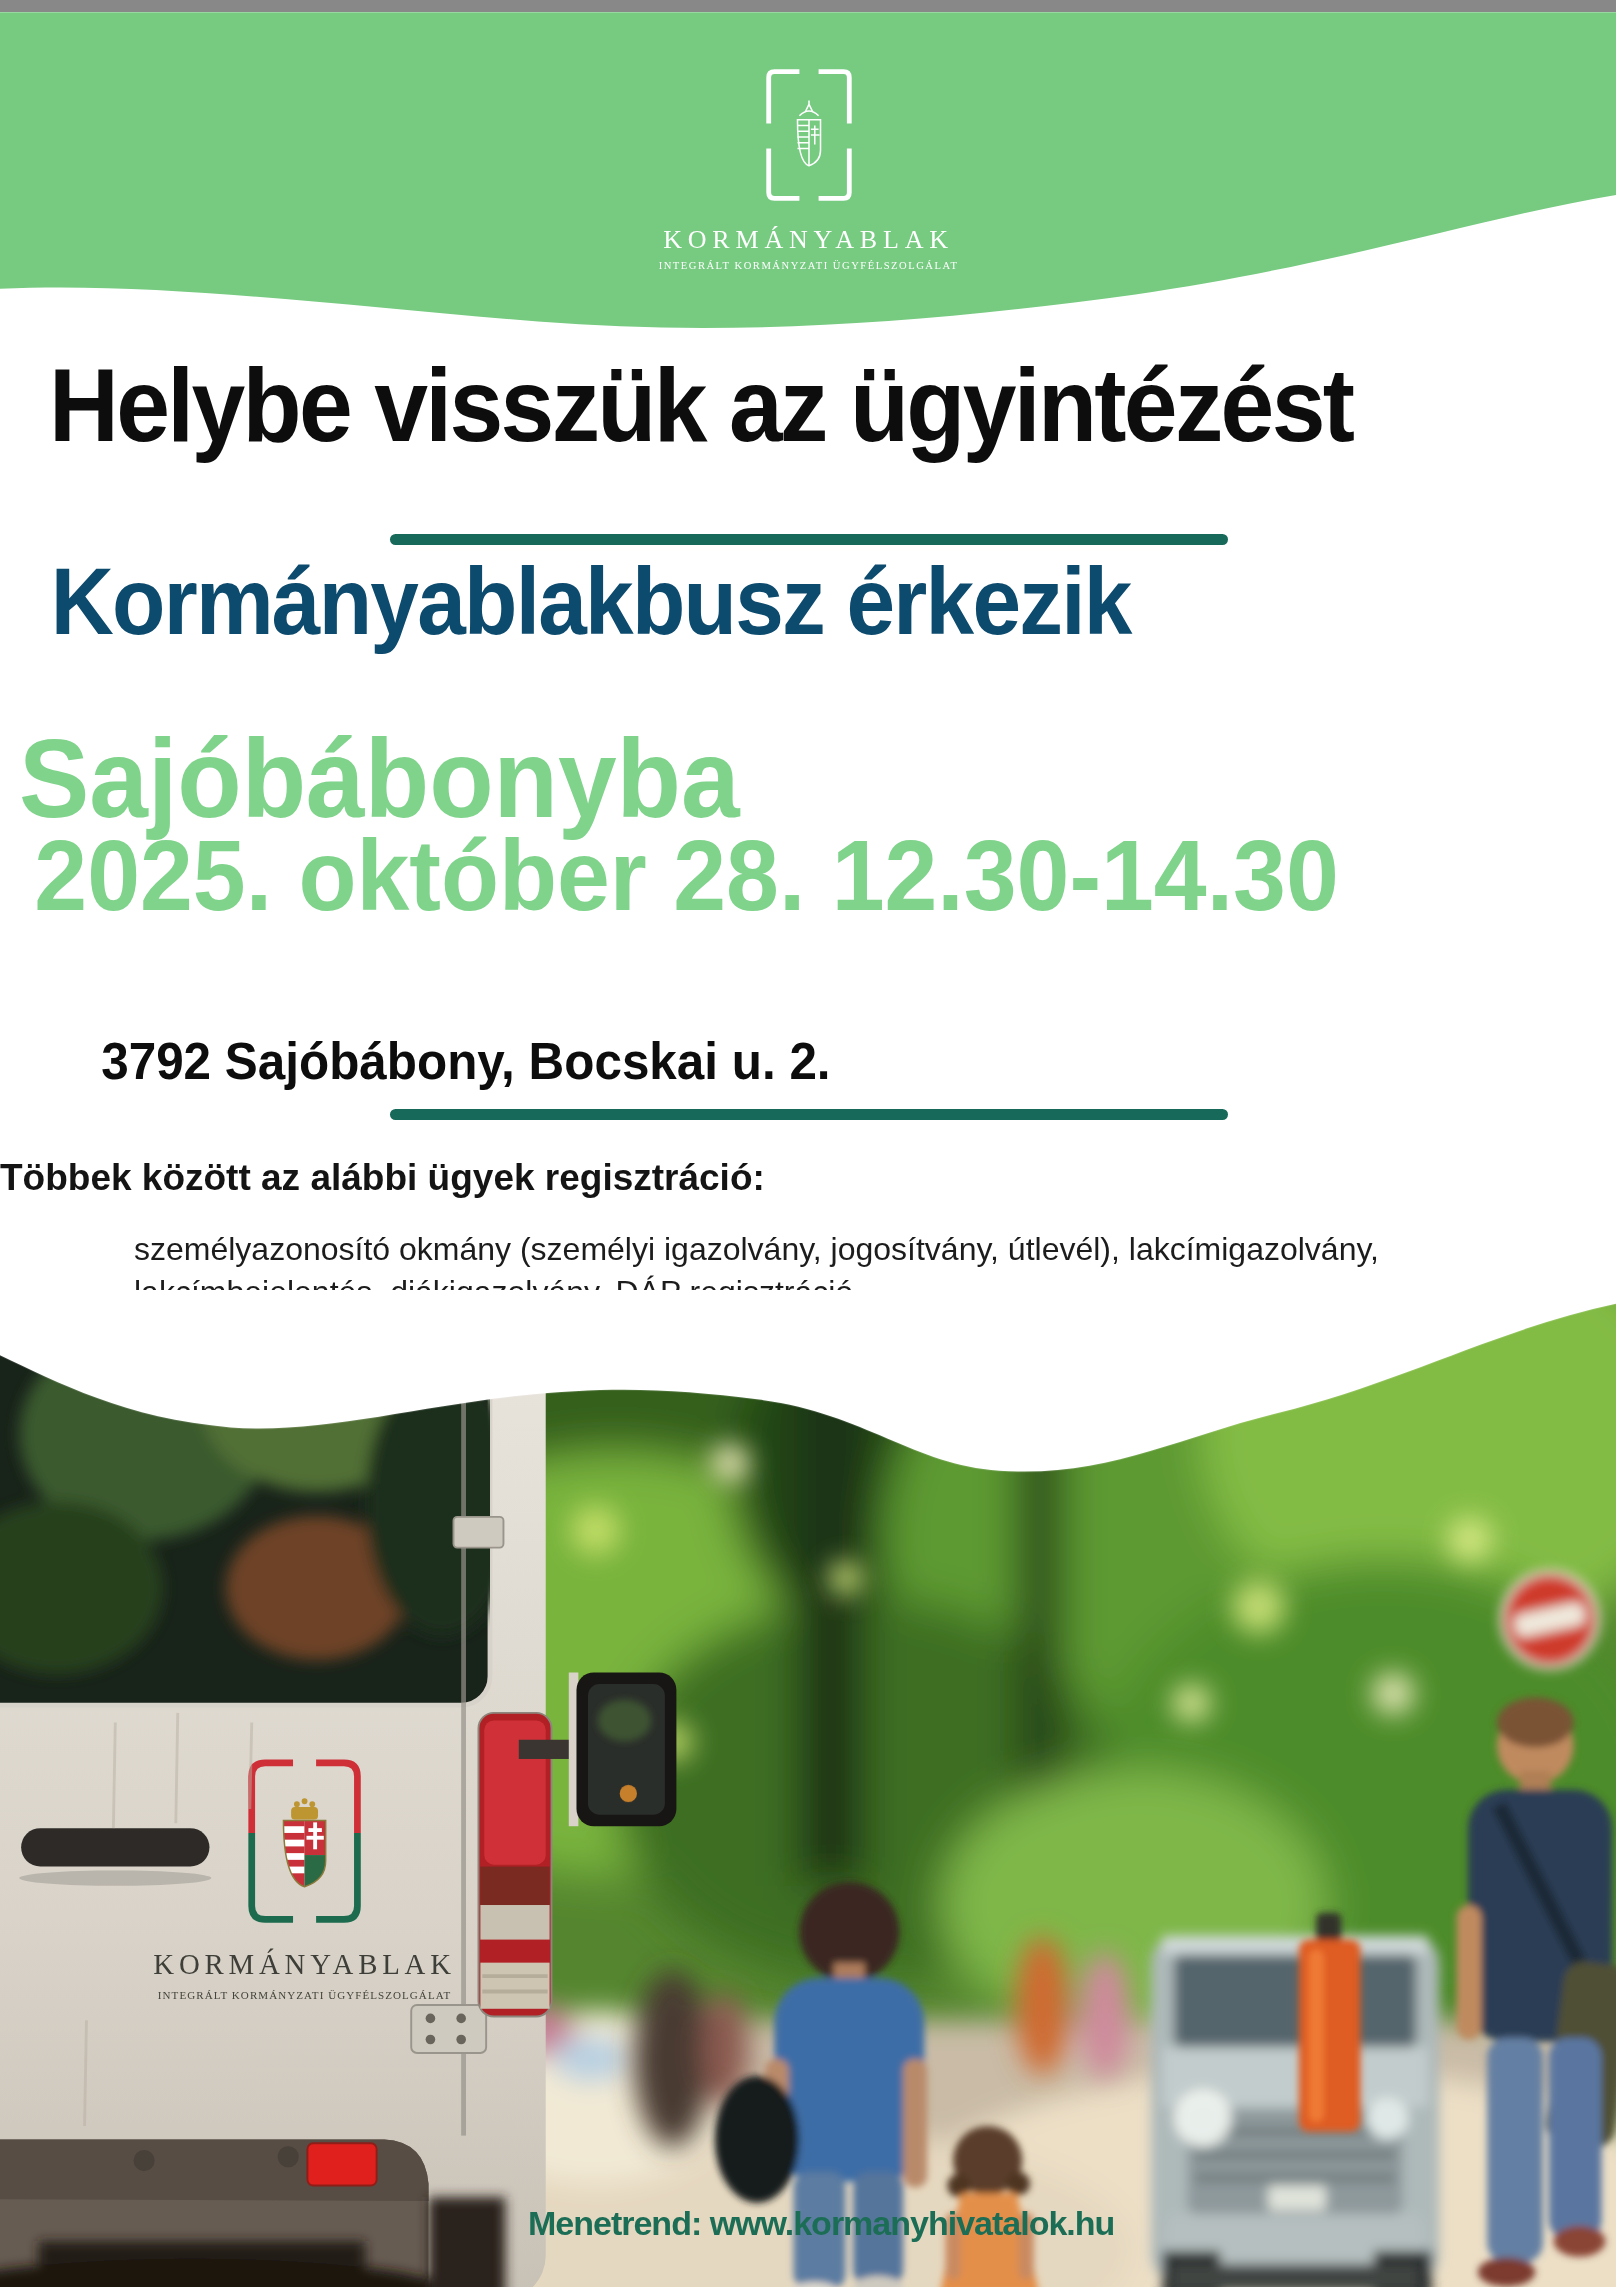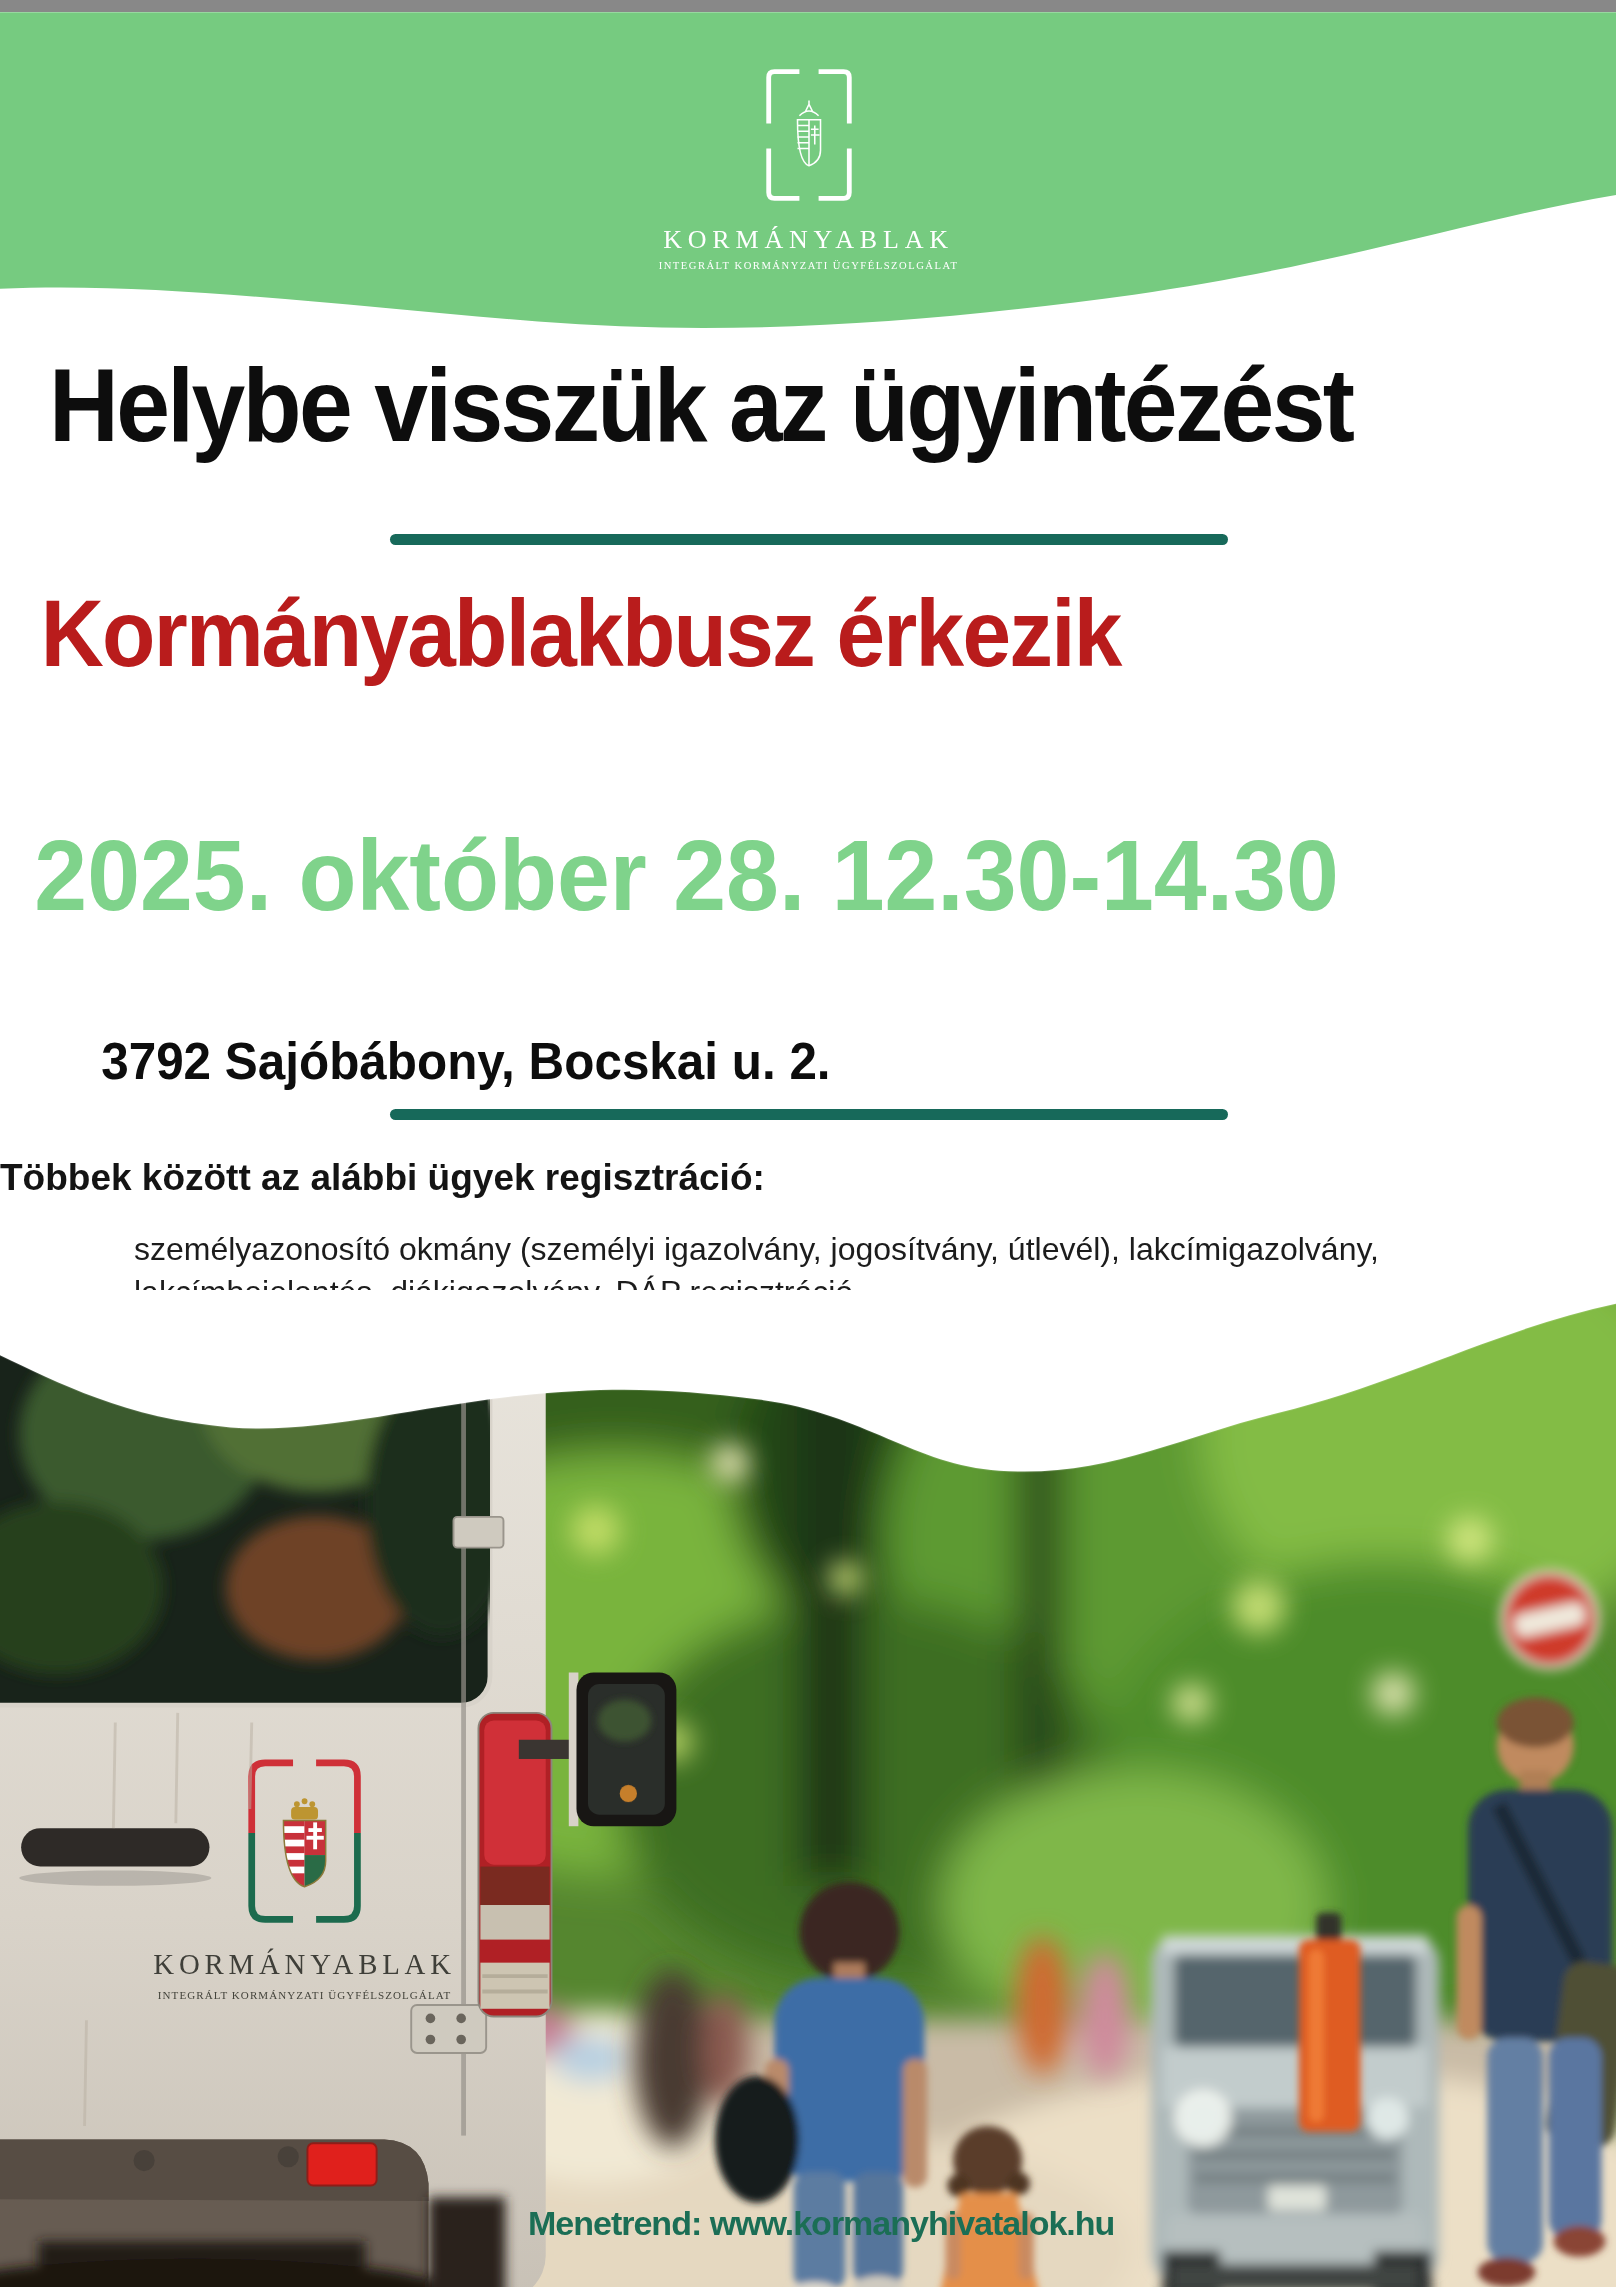--- a/index.html
+++ b/index.html
@@ -26,21 +26,21 @@
     margin-top:19px;font-weight:400;
   }
   .brand-subtitle{
     font-family:"Liberation Serif",serif;font-size:10.6px;letter-spacing:1.5px;
     margin-top:4.8px;font-weight:400;
   }
   
   .condense{display:inline-block;transform:scaleX(0.93);transform-origin:50% 50%;white-space:nowrap;}
   .condense95{display:inline-block;transform:scaleX(0.95);transform-origin:50% 50%;white-space:nowrap;}
   .headline{top:334px;font-size:104px;font-weight:bold;letter-spacing:-2.9px;color:#0d0d0d;}
-  .subheadline{top:568px;font-size:94px;font-weight:bold;letter-spacing:-1.9px;color:#b91c1c;}
+  .subheadline{top:536px;font-size:94px;font-weight:bold;letter-spacing:-1.9px;color:#0c4a6e;padding-left:10px;}
   .location{top:703px;font-size:111px;font-weight:bold;color:var(--heading-green);}
   .datetime{top:806px;font-size:100px;font-weight:bold;color:var(--heading-green);}
   .address{top:959px;font-size:52px;font-weight:bold;white-space:pre-wrap;color:#0d0d0d;padding-left:24px;}
   .divider{
     position:absolute;left:390px;width:838px;height:10.6px;border-radius:5.8px;
     background:var(--divider-teal);
   }
   .div1{top:522px;}
   .div2{top:1097px;}
   .services-title{top:1145px;font-size:37px;font-weight:bold;color:#141414;}
@@ -87,20 +87,23 @@
   <div class="abs headline">
     <span class="condense">Helybe visszük az ügyintézést</span>
   </div>
 
   <div class="divider div1"></div>
 
   <div class="abs subheadline">
     <span class="condense">Kormányablakbusz érkezik</span>
   </div>
 
+  <div class="abs location">
+    <span class="condense95">Sajóbábonyba</span>
+  </div>
 
   <div class="abs datetime">
     <span class="condense95">2025. október 28. 12.30-14.30</span>
   </div>
 
   <div class="abs address">
     <span class="condense95">3792 Sajóbábony, Bocskai  u. 2.</span>
   </div>
 
   <div class="divider div2"></div>

